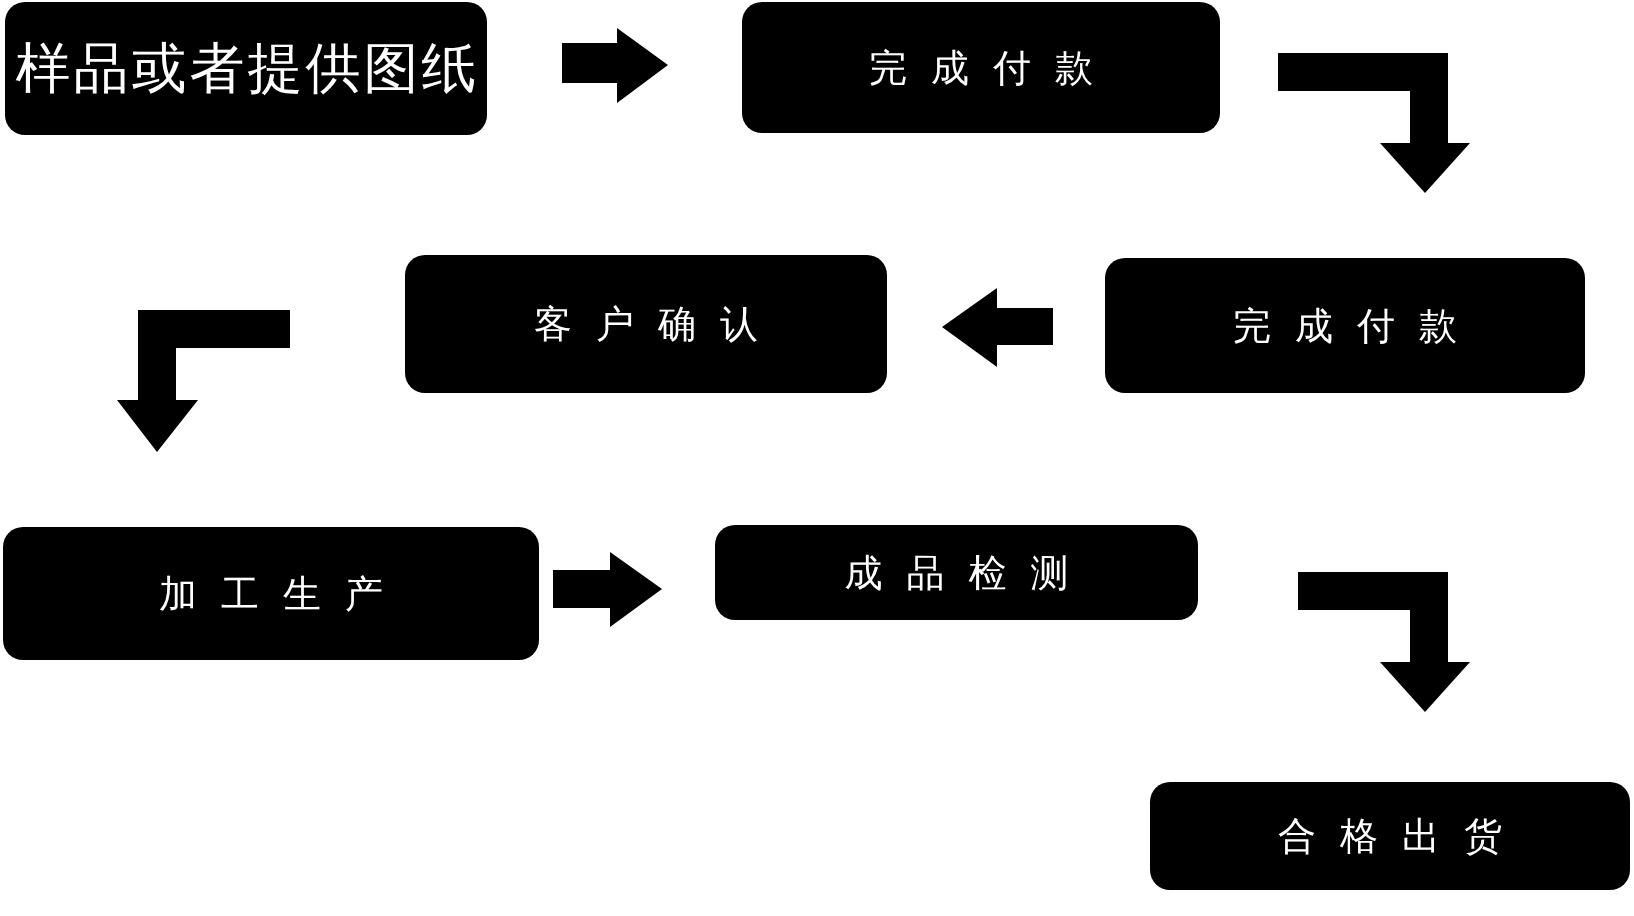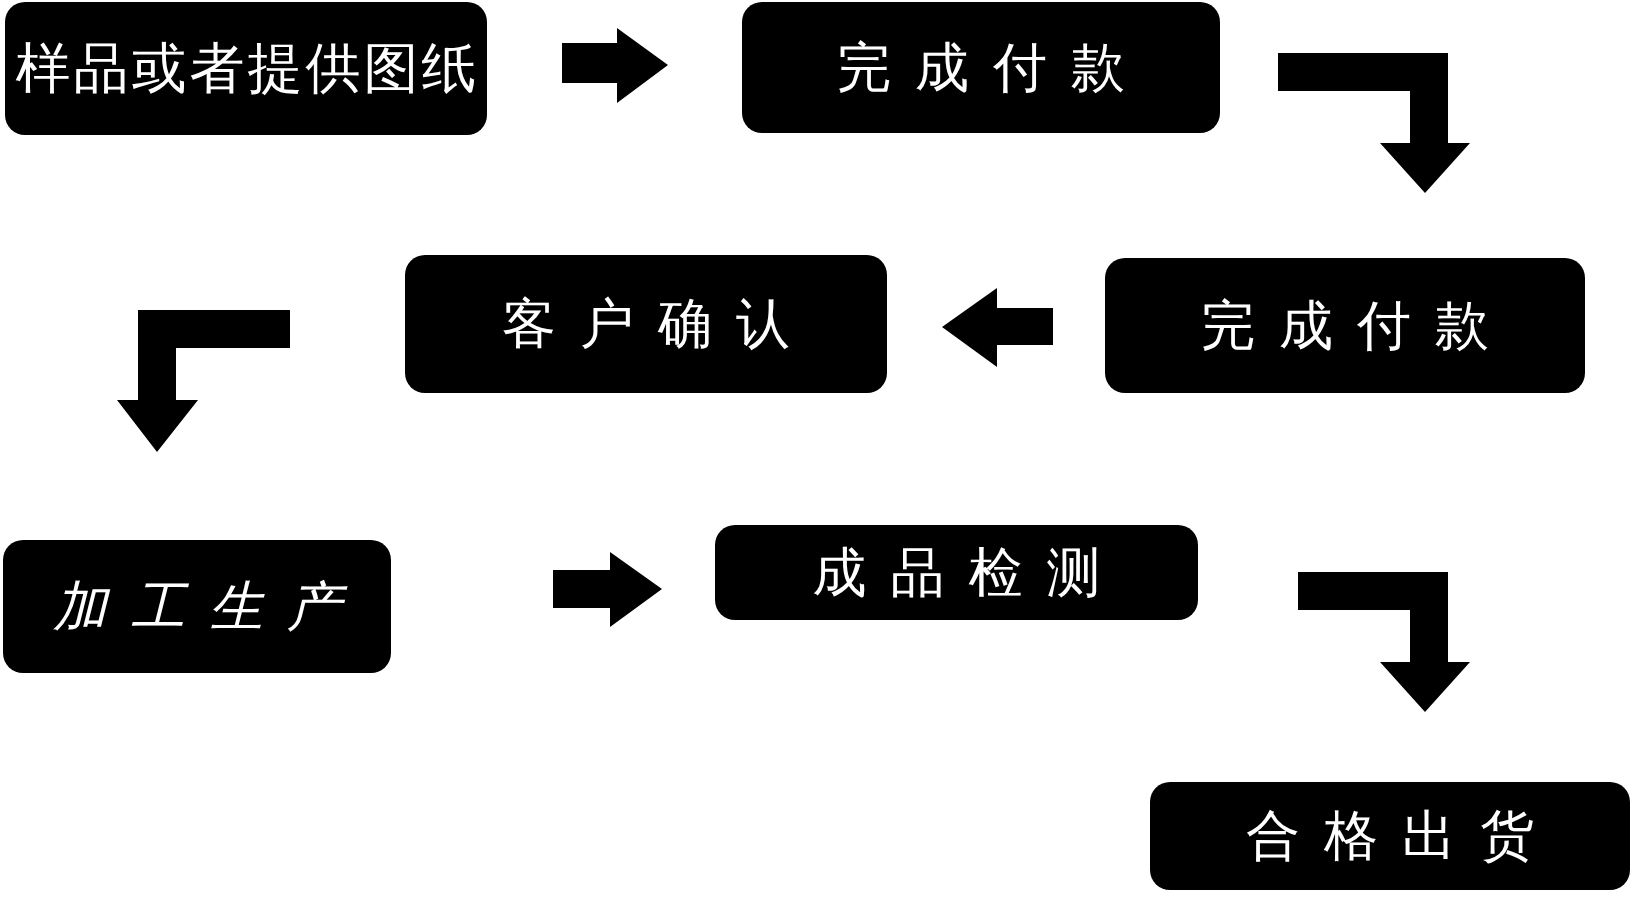--- a/index.html
+++ b/index.html
@@ -26,21 +26,21 @@
     justify-content: center;
     text-align: center;
     white-space: nowrap;
     line-height: 1;
   }
   .node .label {
     display: block;
   }
   
   .node.spaced .label {
-    font-size: 54px;
+    font-size: 38px;
     letter-spacing: 24px;
     text-indent: 24px; 
   }
   
   .node.tight .label {
     font-size: 55px;
     letter-spacing: 3px;
     text-indent: 3px;
   }
   .arrow-layer {
@@ -48,21 +48,21 @@
     left: 0;
     top: 0;
     width: 1634px;
     height: 916px;
   }
   
   #node-1 { left: 5px;    top: 2px;   width: 482px; height: 133px; }
   #node-2 { left: 742px;  top: 2px;   width: 478px; height: 131px; }
   #node-3 { left: 1105px; top: 258px; width: 480px; height: 135px; }
   #node-4 { left: 405px;  top: 255px; width: 482px; height: 138px; border-radius: 20px; }
-  #node-5 { left: 3px;    top: 540px; width: 388px; height: 133px; font-style: italic; }
+  #node-5 { left: 3px;    top: 527px; width: 536px; height: 133px; }
   #node-6 { left: 715px;  top: 525px; width: 483px; height: 95px; }
   #node-7 { left: 1150px; top: 782px; width: 480px; height: 108px; }
 </style>
 </head>
 <body>
 
 <div class="canvas">
 
   <svg class="arrow-layer" viewBox="0 0 1634 916" xmlns="http://www.w3.org/2000/svg">
 

